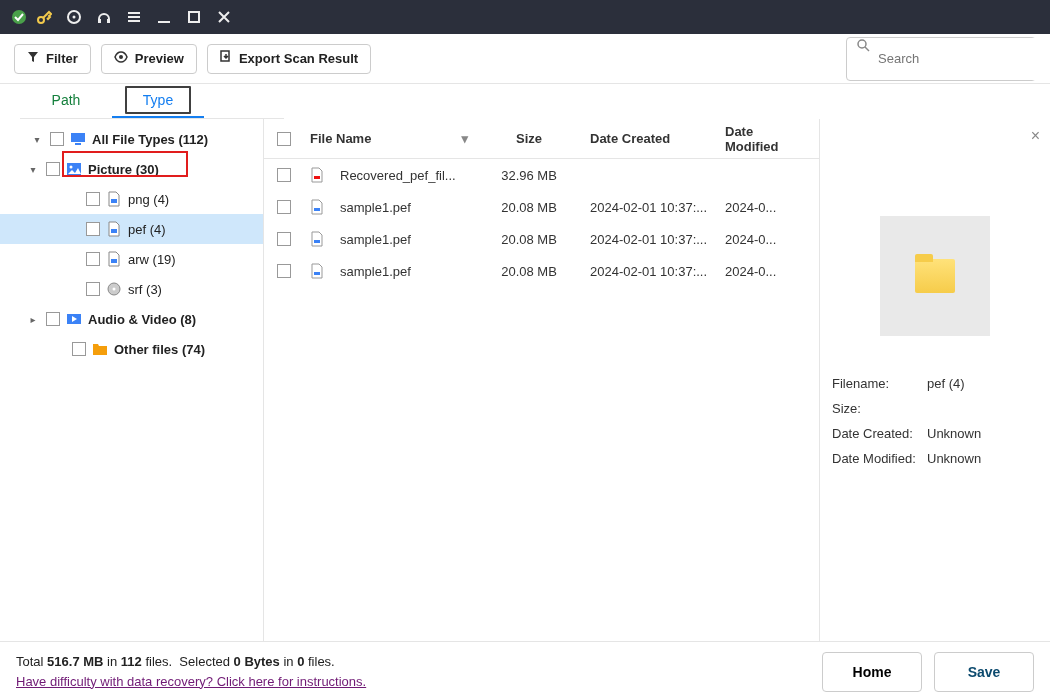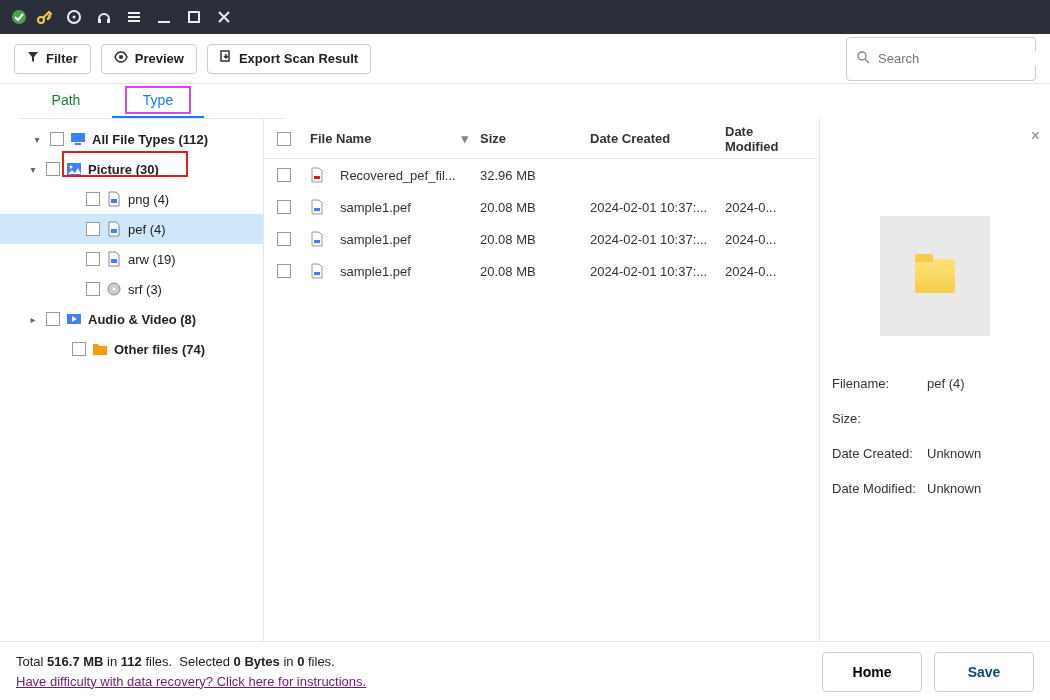--- a/index.html
+++ b/index.html
@@ -8,21 +8,21 @@
 
 .titlebar { height: 34px; background: #2b2f3b; color: #fff; display: flex; align-items: center; padding: 0 10px; font-size: 13px; }
 .titlebar .logo { width: 18px; height: 18px; margin-right: 8px; }
 .titlebar .title { flex: 1; }
 .titlebar .right-icons { display: flex; gap: 14px; align-items: center; }
 .titlebar .tic { width: 16px; height: 16px; display:flex; align-items:center; justify-content:center; cursor:pointer; }
 
 
 .toolbar { height: 50px; background: #fff; border-bottom: 1px solid #e5e5e5; display: flex; align-items: center; padding: 0 14px; gap: 10px; }
 .btn { border: 1px solid #ccc; background: #fff; border-radius: 4px; height: 30px; padding: 0 12px; display: inline-flex; align-items: center; gap: 7px; font-size: 13px; cursor: pointer; font-weight: 600; color:#222; }
-.toolbar .search { margin-left: auto; width: 190px; height: 44px; border: 1px solid #ccc; border-radius: 4px; display: flex; align-items: center; padding: 0 10px; gap: 8px; color: #888; }
+.toolbar .search { margin-left: auto; width: 190px; height: 44px; border: 1px solid #ccc; border-radius: 4px; display: flex; padding: 0 10px; gap: 8px; color: #888; }
 .toolbar .search input { border: none; outline: none; font-size: 13px; flex: 1; color:#444; }
 
 
 .tabs { display: flex; margin-left: 20px; font-size: 14px; }
 .tabs .tab { width: 92px; text-align: center; padding: 8px 0; cursor: pointer; border-bottom: 1px solid transparent; color:#15803d; }
 .tabs .tab.active { color: #147ef0; border-bottom: 2px solid #147ef0; }
 
 
 .main { display: flex; height: calc(700px - 34px - 50px - 34px - 60px); }
 .sidebar { width: 264px; border-right: 1px solid #e5e5e5; padding-top: 5px; overflow:hidden; }
@@ -38,37 +38,37 @@
 .indent-3 { padding-left: 80px; }
 .highlight-box { position:absolute; border:2px solid #e11d1d; pointer-events:none; }
 
 
 .filepanel { flex: 1; display: flex; }
 .filelist { flex: 1; border-right: 1px solid #e5e5e5; }
 .filelist .header { display: flex; align-items: center; height: 40px; border-bottom: 1px solid #e5e5e5; font-size: 13px; font-weight: 600; color:#333; }
 .filelist .header .hchk { width:40px; display:flex; justify-content:center; }
 .filelist .header .col { padding: 0 6px; }
 .col-name { width: 170px; display:flex; align-items:flex-end; gap:6px; }
-.col-size { width: 110px; }
+.col-size { width: 110px; text-align: center; }
 .col-created { width: 135px; }
 .col-modified { width: 90px; }
 .filerow { display:flex; align-items:center; height:32px; font-size:13px; color:#333; }
 .filerow .rchk { width:40px; display:flex; justify-content:center; }
 .filerow .chk { width:14px; height:14px; border:1px solid #999; background:#fff; }
 .filerow .fic { width:16px; height:16px; margin-right:8px; }
 .filerow .cell { padding: 0 6px; white-space: nowrap; overflow: hidden; text-overflow: ellipsis; }
 
 
 .preview { width: 230px; position: relative; padding: 12px; }
 .preview .close { position:absolute; top:8px; right:10px; color:#888; cursor:pointer; font-size:16px; }
 .preview .thumb { width: 110px; height: 120px; background:#e9e9e9; margin: 85px auto 40px; display:flex; align-items:center; justify-content:center; }
 .preview .folder { width:40px; height:34px; background: linear-gradient(#ffe27a,#f6cc4a); border-radius:2px; position:relative; }
 .preview .folder::before { content:""; position:absolute; top:-5px; left:0; width:18px; height:8px; background:#f6cc4a; border-radius:2px 2px 0 0; }
 .preview dl { font-size: 13px; color:#333; }
-.preview dl div { display:flex; margin-bottom: 10px; margin-top: 20px; }
+.preview dl div { display:flex; margin-bottom: 10px; }
 .preview dt { width: 95px; color:#333; }
 .preview dd { color:#333; }
 
 
 .bottombar { height: 60px; border-top: 1px solid #e5e5e5; display:flex; align-items:center; padding: 0 16px; }
 .bottombar .summary { font-size: 13px; line-height: 1.5; }
 .bottombar .summary .line1 { color:#222; }
 .bottombar .summary .line1 b { font-weight: 700; }
 .bottombar .summary a { color:#701a75; text-decoration: underline; font-size:13px; }
 .bottombar .actions { margin-left: auto; display:flex; gap:12px;border-radius:7px; }
@@ -156,21 +156,21 @@
           <circle cx="5" cy="5" r="4" fill="none" stroke="#888" stroke-width="1.5"></circle>
           <path d="M8 8l4 4" stroke="#888" stroke-width="1.5"></path>
         </svg></span>
     <input placeholder="Search" style="">
   </div>
 </div>
 
 <div class="tabs" style="border-bottom:1px solid #e5e5e5; width:264px;">
   <div class="tab">Path</div>
   <div class="tab active">
-    <span class="highlight" style="border:2px solid #d946ef; padding:4px 16px; border-radius:1px;">Type</span>
+    <span class="highlight" style="border:2px solid #404040; padding:4px 16px; border-radius:1px;">Type</span>
   </div>
 </div>
 
 <div class="main">
   <div class="sidebar" style="position:relative;">
     <div class="tree">
       <div class="tree-row bold">
         <span style="width:20px"></span>
         <span class="chev">▾</span>
         <span class="chk"></span>

